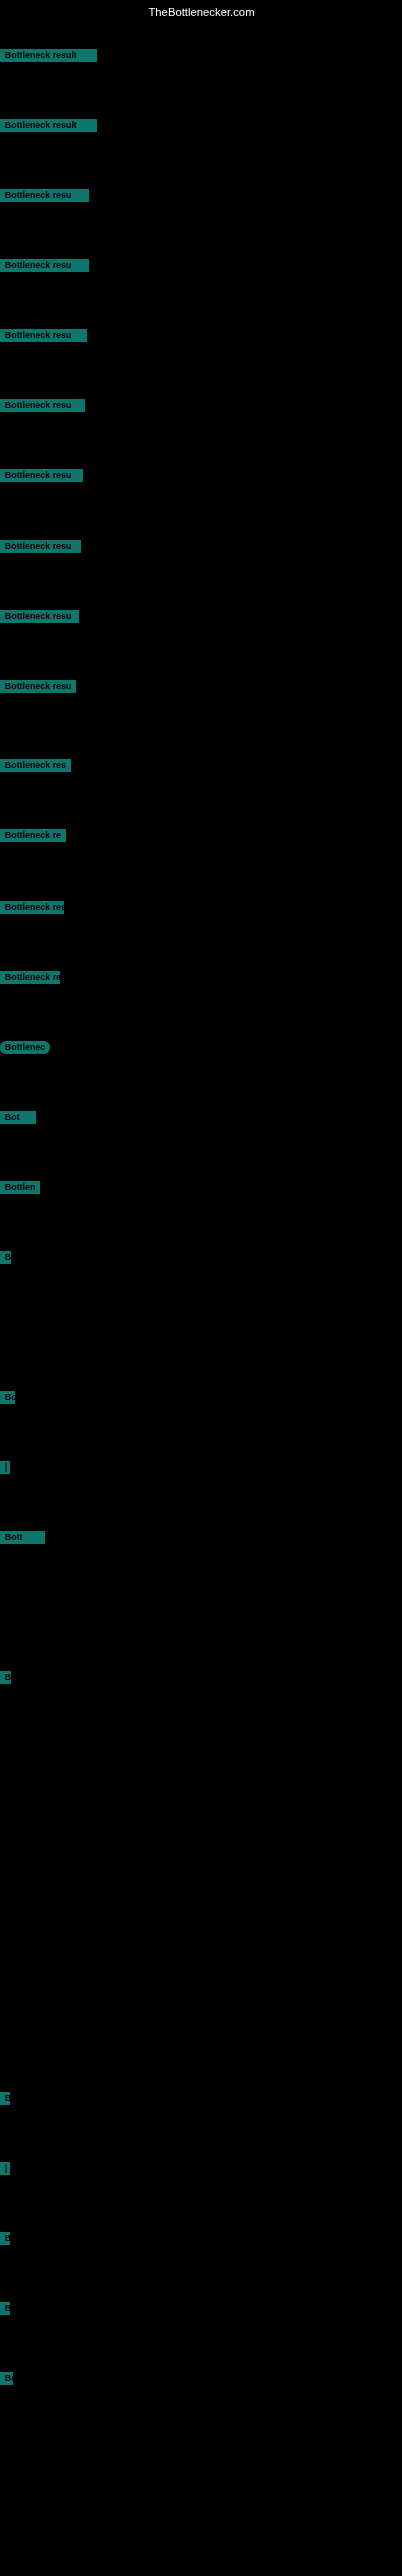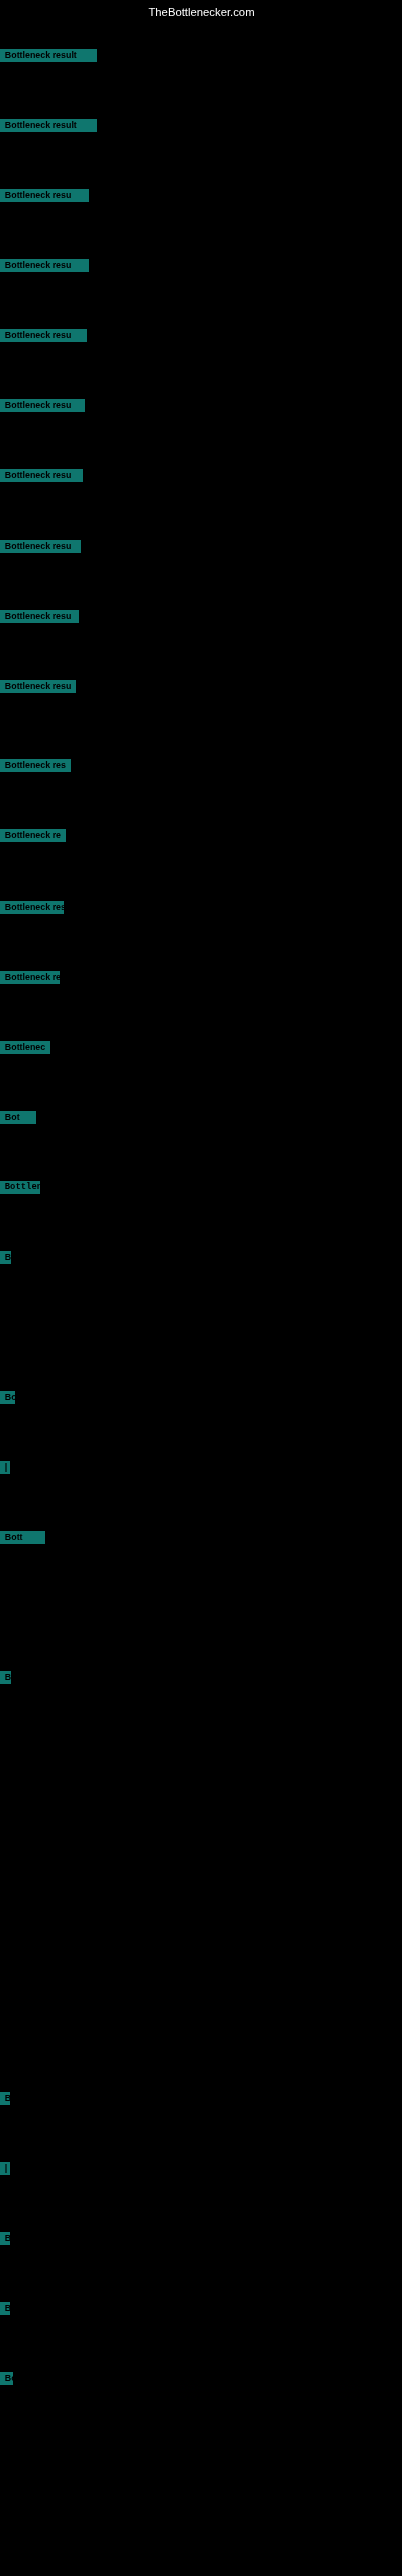--- a/index.html
+++ b/index.html
@@ -89,27 +89,27 @@
     <div class="row" style="top: 824px;">
       <span class="bottleneck-badge" style="width: 66px;">Bottleneck re</span>
     </div>
     <div class="row" style="top: 896px;">
       <span class="bottleneck-badge" style="width: 64px;">Bottleneck res</span>
     </div>
     <div class="row" style="top: 966px;">
       <span class="bottleneck-badge" style="width: 60px;">Bottleneck re</span>
     </div>
     <div class="row" style="top: 1036px;">
-      <span class="bottleneck-badge" style="width: 50px;">Bottlenec</span>
+      <span class="bottleneck-badge" style="width: 50px; border-radius: 6px;">Bottlenec</span>
     </div>
     <div class="row" style="top: 1106px;">
       <span class="bottleneck-badge" style="width: 36px;">Bot</span>
     </div>
     <div class="row" style="top: 1176px;">
-      <span class="bottleneck-badge" style="width: 40px; font-family: Liberation Mono, monospace;">Bottlen</span>
+      <span class="bottleneck-badge" style="width: 40px;">Bottlen</span>
     </div>
     <div class="row" style="top: 1246px;">
       <span class="bottleneck-badge" style="width: 11.3px;">B</span>
     </div>
     <div class="row" style="top: 1386px;">
       <span class="bottleneck-badge" style="width: 14.5px;">Bo</span>
     </div>
     <div class="row" style="top: 1456px;">
       <span class="bottleneck-badge" style="width: 4.8px;">|</span>
     </div>

